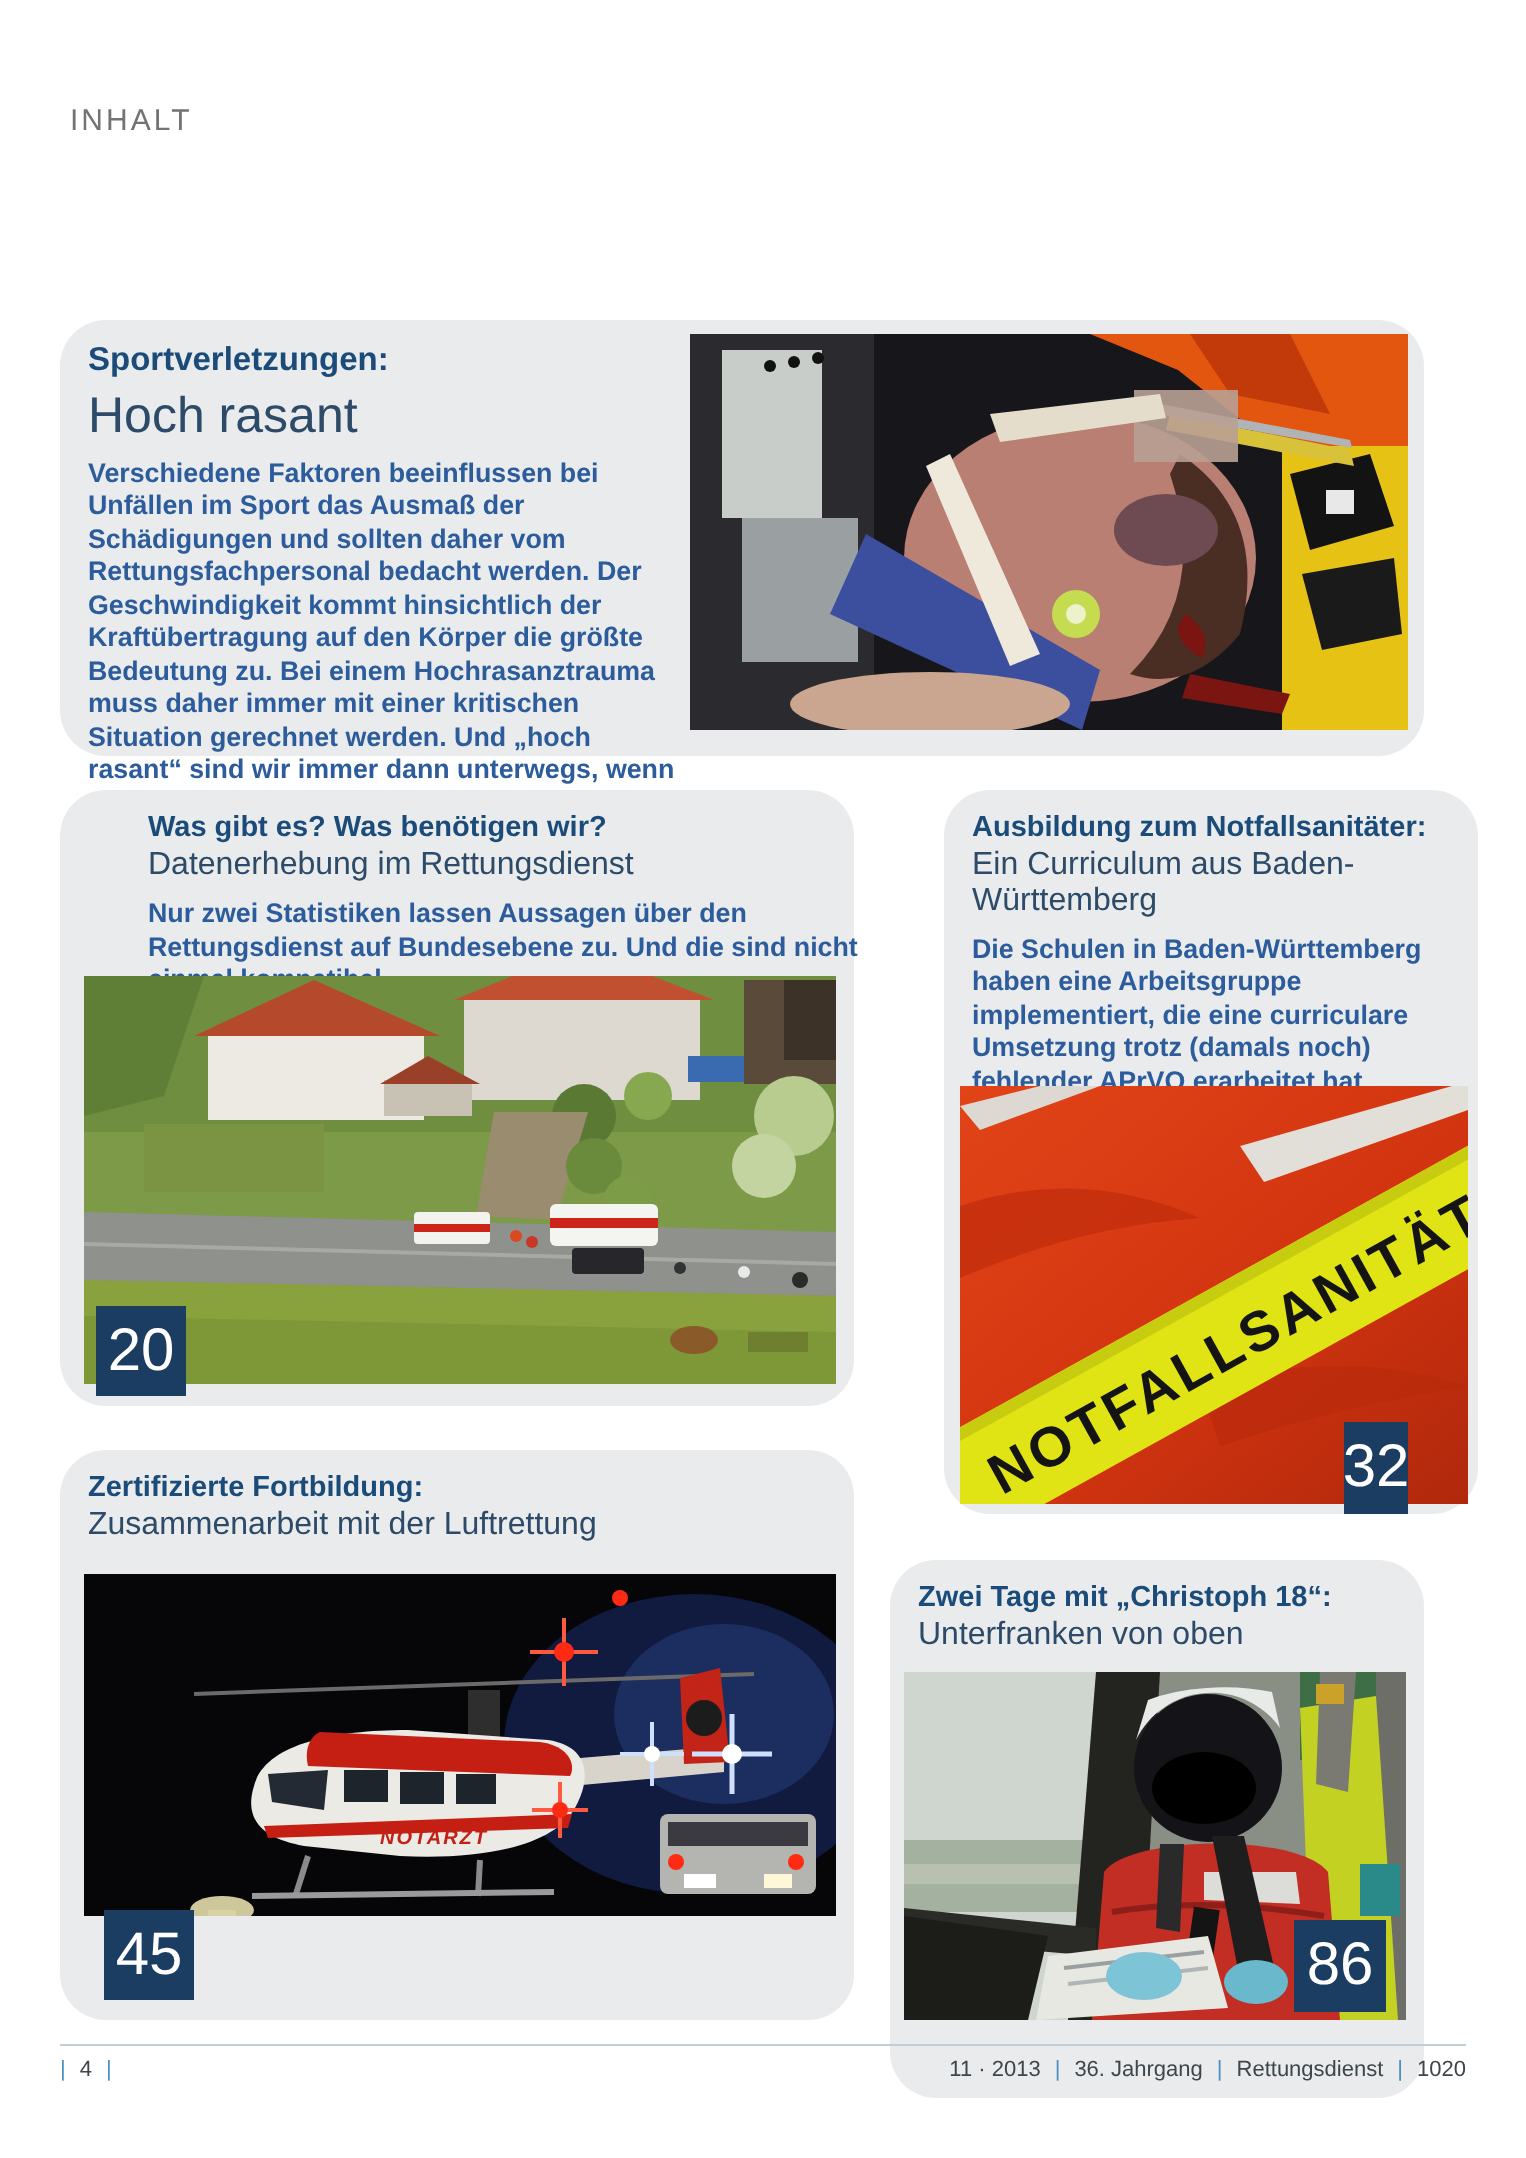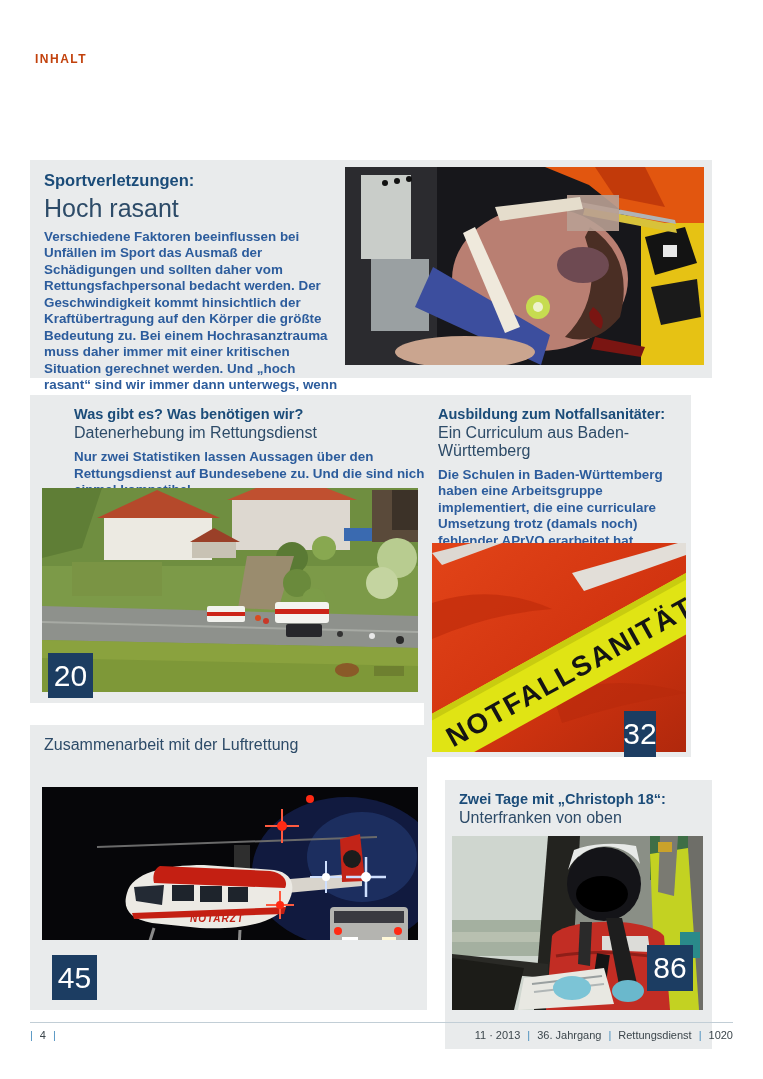--- a/index.html
+++ b/index.html
@@ -1,20 +1,20 @@
 <!DOCTYPE html>
 <html lang="de"><head>
 <meta charset="utf-8">
 <style>
   html,body{margin:0;padding:0;background:#ffffff;}
   .page{position:relative;width:763px;height:1079px;background:#fff;overflow:hidden;
         font-family:"Liberation Sans", sans-serif;}
-  .inhalt{position:absolute;left:35px;top:52px;font-size:12px;font-weight:700;
-          letter-spacing:1.5px;color:#c2410c;}
-  .card{position:absolute;background:#e9ebec;box-sizing:border-box;padding:10px 14px;}
+  .inhalt{position:absolute;left:35px;top:52px;font-size:15px;font-weight:400;
+          letter-spacing:1.5px;color:#737373;}
+  .card{position:absolute;background:#e9ebec;box-sizing:border-box;padding:10px 14px;border-radius:23px;}
   .kicker{font-size:14.5px;font-weight:700;color:#1b4c79;line-height:1.25;margin:0;}
   .kicker.lg{font-size:16.5px;}
   .title{font-size:16px;font-weight:400;color:#2d4b68;line-height:1.12;margin:1px 0 0 0;}
   .title.lg{font-size:25px;margin-top:3px;}
   .teaser{font-size:13.4px;font-weight:700;color:#2c5c9c;line-height:1.23;margin:7px 0 0 0;}
   .photo{position:absolute;margin:0;overflow:hidden;}
   .photo svg{display:block;}
   .badge{position:absolute;display:flex;align-items:center;justify-content:center;
          background:#1c3d62;color:#ffffff;font-size:30px;font-weight:400;line-height:1;}
   .footer{position:absolute;left:30px;top:1022px;width:703px;border-top:1px solid #c2ced6;
@@ -108,21 +108,21 @@
         <polygon points="0,152 376,160 376,204 0,204" fill="#8aa23e"></polygon>
         <polygon points="0,170 376,178 376,204 0,204" fill="#7e9838"></polygon>
         <ellipse cx="305" cy="182" rx="12" ry="7" fill="#8a5a28"></ellipse>
         <rect x="332" y="178" width="30" height="10" fill="#6e8030"></rect>
         <circle cx="358" cy="152" r="4" fill="#2a2a2a"></circle>
       </svg>
     </figure>
     <div class="badge" style="left:18px;top:258px;width:45px;height:45px;">20</div>
   </section>
 
-  <section class="card" style="left:424px;top:395px;width:267px;height:362px;">
+  <section class="card" style="left:472px;top:395px;width:267px;height:362px;">
     <p class="kicker">Ausbildung zum Notfallsanitäter:</p>
     <h2 class="title">Ein Curriculum aus Baden-Württemberg</h2>
     <p class="teaser" style="width:242px;">Die Schulen in Baden-Württemberg haben eine Arbeitsgruppe implementiert, die eine curriculare Umsetzung trotz (damals noch) fehlender APrVO erarbeitet hat.</p>
     <figure class="photo" style="left:8px;top:148px;width:254px;height:209px;">
       <svg width="254" height="209" viewBox="0 0 254 209" xmlns="http://www.w3.org/2000/svg">
         <defs>
           <linearGradient id="redg" x1="0" y1="0" x2="1" y2="1">
             <stop offset="0" stop-color="#e24418"></stop>
               <stop offset="0.55" stop-color="#d23410"></stop>
               <stop offset="1" stop-color="#b0280c"></stop>
@@ -137,22 +137,23 @@
           <rect x="-70" y="104" width="420" height="54" fill="#e0e414"></rect>
           <rect x="-70" y="104" width="420" height="6" fill="#c8cc10"></rect>
           <text x="-2" y="144" font-family="Liberation Sans, sans-serif" font-size="28" font-weight="700" letter-spacing="2" fill="#141414">NOTFALLSANITÄTER</text>
         </g>
       </svg>
     </figure>
     <div class="badge" style="left:200px;top:316px;width:32px;height:46px;">32</div>
   </section>
 
   <section class="card" style="left:30px;top:725px;width:397px;height:285px;">
+    <p class="kicker">Zertifizierte Fortbildung:</p>
     <h2 class="title">Zusammenarbeit mit der Luftrettung</h2>
-    <figure class="photo" style="left:12px;top:62px;width:376px;height:153px;">
+    <figure class="photo" style="left:12px;top:62px;width:376px;height:171px;">
       <svg width="376" height="211" viewBox="0 0 376 211" xmlns="http://www.w3.org/2000/svg">
         <rect width="376" height="211" fill="#060609"></rect>
         <ellipse cx="305" cy="85" rx="95" ry="75" fill="#141f4e" opacity="0.8"></ellipse>
         <ellipse cx="320" cy="70" rx="55" ry="45" fill="#21386e" opacity="0.7"></ellipse>
         <rect x="0" y="186" width="376" height="25" fill="#11160a"></rect>
         <ellipse cx="160" cy="192" rx="170" ry="14" fill="#55661f"></ellipse>
         <ellipse cx="120" cy="188" rx="90" ry="8" fill="#768830"></ellipse>
         <line x1="55" y1="60" x2="335" y2="50" stroke="#6a6a6a" stroke-width="2"></line>
         <rect x="192" y="58" width="16" height="28" fill="#2e2e2e"></rect>
         <polygon points="200,96 320,86 320,99 200,110" fill="#d8d4cc"></polygon>
@@ -231,21 +232,21 @@
         <polygon points="154,82 170,82 186,152 168,154" fill="#1e1e1e"></polygon>
         <polygon points="128,86 140,86 138,130 126,128" fill="#2a2a2a"></polygon>
         <rect x="142" y="118" width="13" height="42" transform="rotate(8 148 139)" fill="#141414"></rect>
         <polygon points="72,142 152,132 162,168 66,174" fill="#e8e8e2"></polygon>
         <line x1="80" y1="148" x2="150" y2="140" stroke="#9aa0a0" stroke-width="2"></line>
         <line x1="82" y1="156" x2="152" y2="148" stroke="#b0b6b6" stroke-width="2"></line>
         <ellipse cx="120" cy="152" rx="19" ry="12" fill="#7cc4d6"></ellipse>
         <ellipse cx="176" cy="155" rx="16" ry="11" fill="#6ab8cc"></ellipse>
       </svg>
     </figure>
-    <div class="badge" style="left:202px;top:165px;width:46px;height:46px;">86</div>
+    <div class="badge" style="left:202px;top:180px;width:46px;height:46px;">86</div>
   </section>
 
   <div class="footer">
     <div class="grp">
       <span class="sep">|</span>
       <span>4</span>
       <span class="sep">|</span>
     </div>
     <div class="grp">
       <span>11 · 2013</span>

